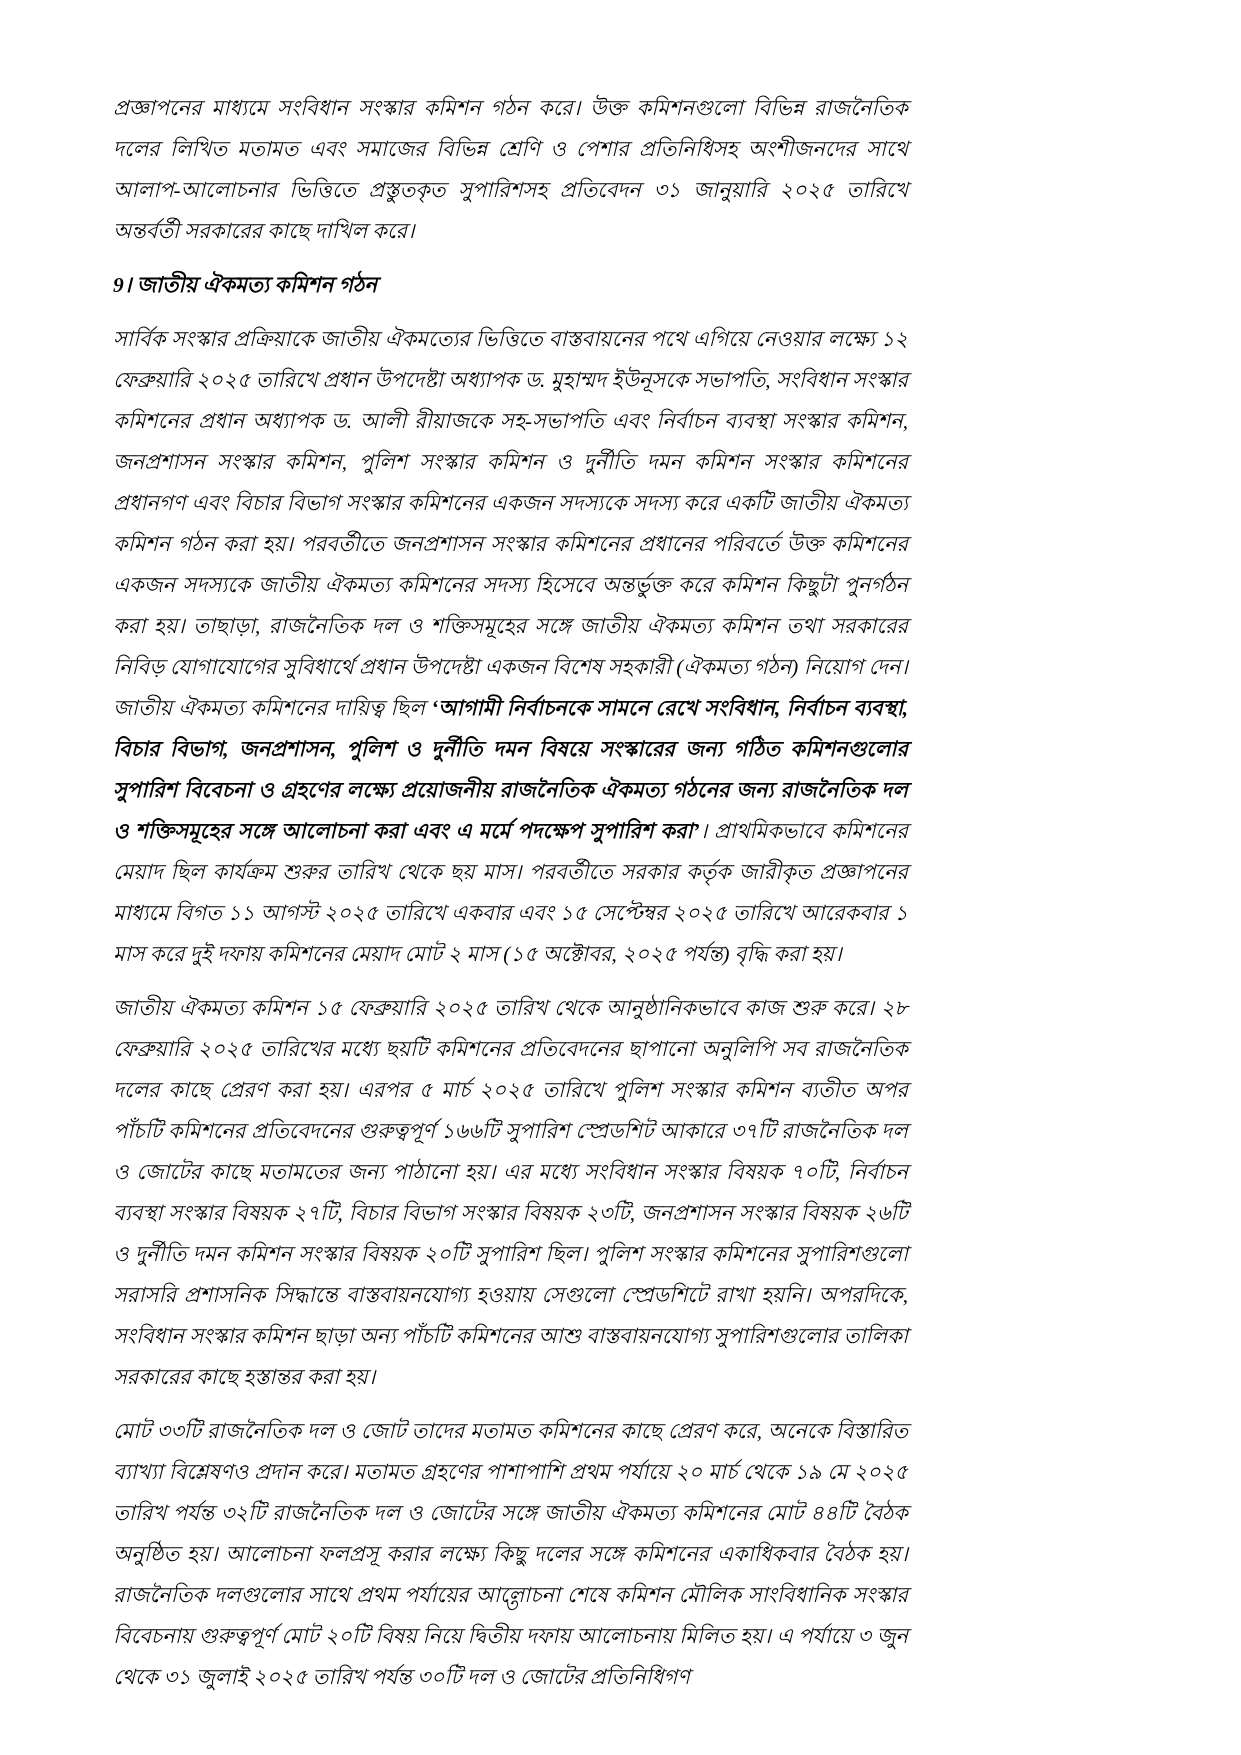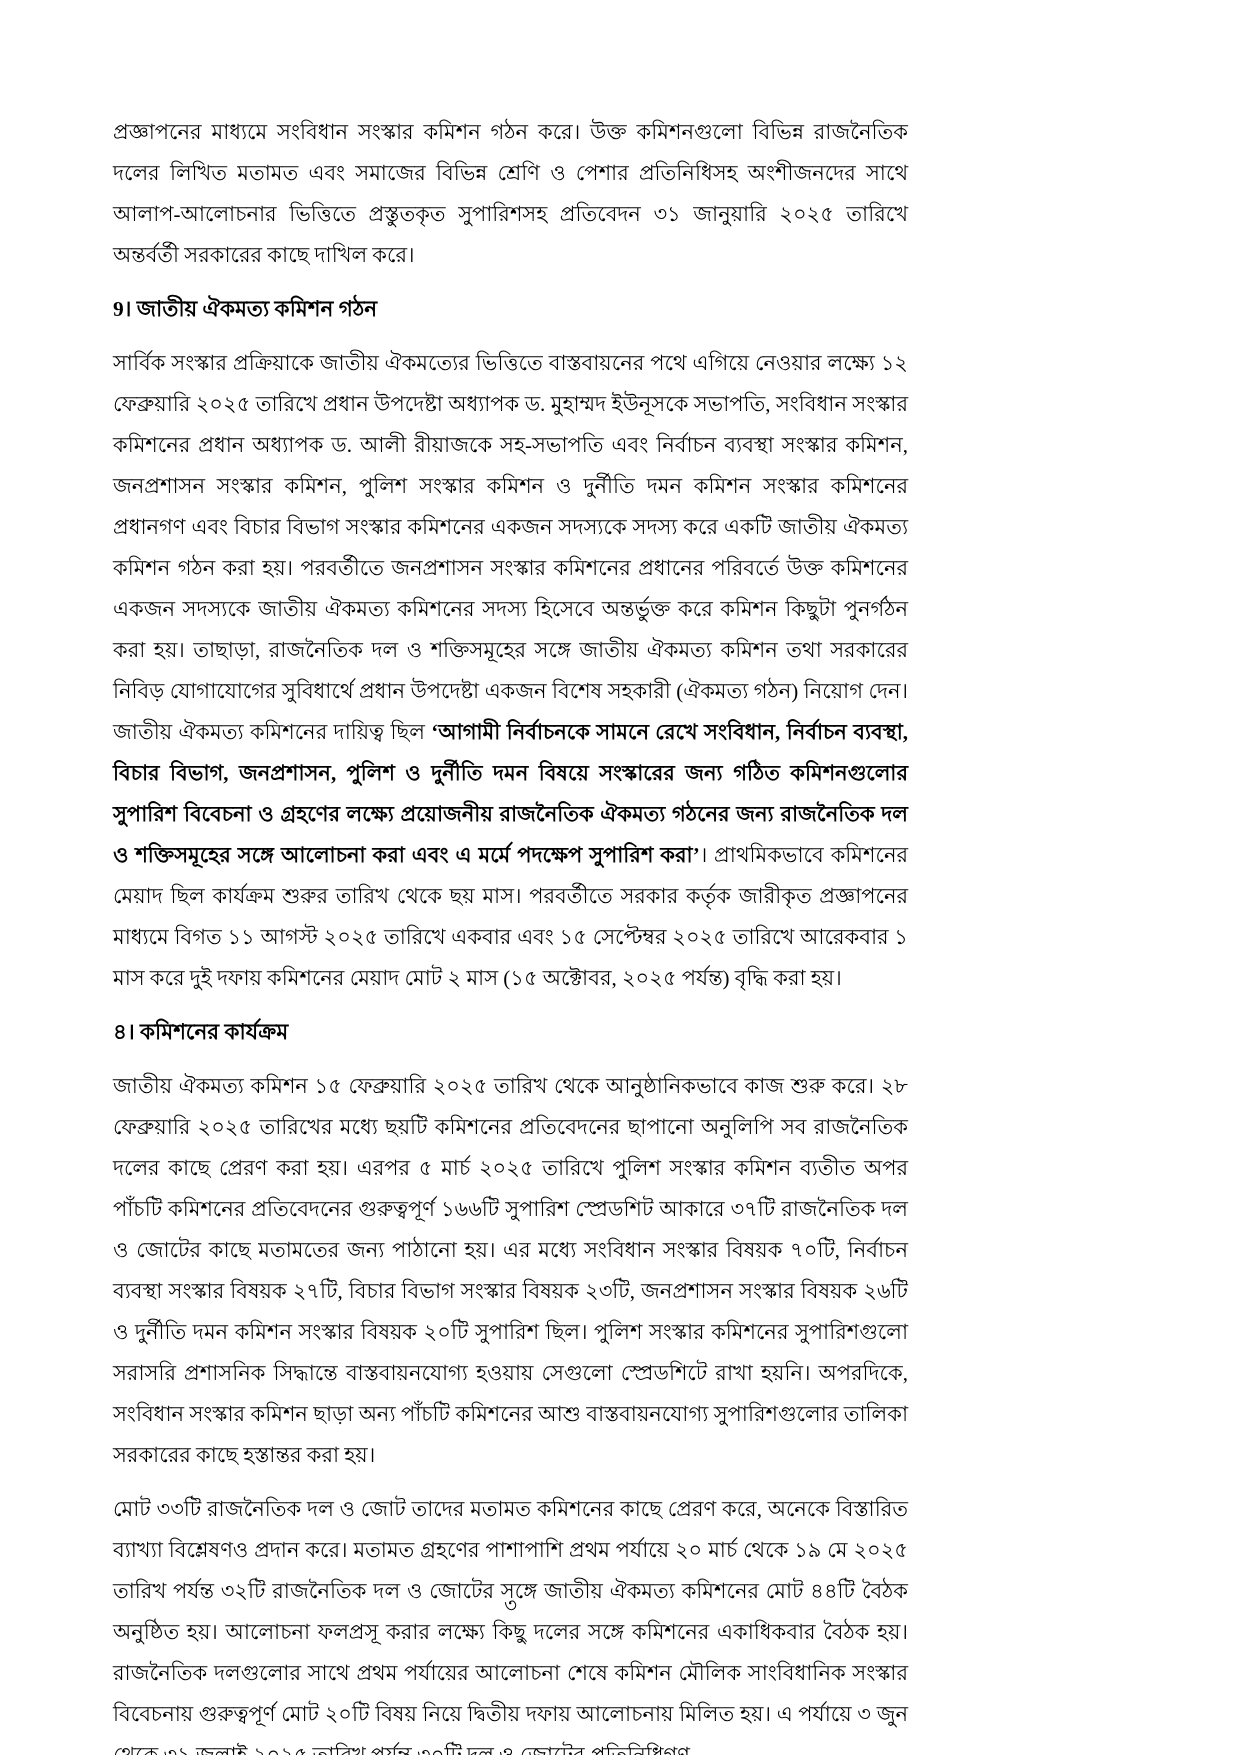--- a/index.html
+++ b/index.html
@@ -11,22 +11,23 @@
     width: 1241px;
     height: 1755px;
     font-family: "Liberation Serif", "DejaVu Serif", serif;
     color: #000000;
   }
   .page {
     position: relative;
     box-sizing: border-box;
     width: 1021px;
     height: 1755px;
-    padding: 112px 113px 0 113px;
+    padding: 88px 113px 0 113px;
     background: #ffffff;
+    font-style: italic;
   }
   .para {
     font-size: 21px;
     line-height: 41px;
     text-align: justify;
     text-justify: inter-word;
     margin: 0 0 13px 0;
   }
   .heading {
     font-size: 21.5px;
@@ -51,21 +52,20 @@
 <body>
 
 <div class="page">
 
   <p class="para">প্রজ্ঞাপনের মাধ্যমে সংবিধান সংস্কার কমিশন গঠন করে। উক্ত কমিশনগুলো বিভিন্ন রাজনৈতিক দলের লিখিত মতামত এবং সমাজের বিভিন্ন শ্রেণি ও পেশার প্রতিনিধিসহ অংশীজনদের সাথে আলাপ-আলোচনার ভিত্তিতে প্রস্তুতকৃত সুপারিশসহ প্রতিবেদন ৩১ জানুয়ারি ২০২৫ তারিখে অন্তর্বর্তী সরকারের কাছে দাখিল করে।</p>
 
   <h2 class="heading">9। জাতীয় ঐকমত্য কমিশন গঠন</h2>
 
   <p class="para"><span>সার্বিক সংস্কার প্রক্রিয়াকে জাতীয় ঐকমত্যের ভিত্তিতে বাস্তবায়নের পথে এগিয়ে নেওয়ার লক্ষ্যে ১২ ফেব্রুয়ারি ২০২৫ তারিখে প্রধান উপদেষ্টা অধ্যাপক ড. মুহাম্মদ ইউনূসকে সভাপতি, সংবিধান সংস্কার কমিশনের প্রধান অধ্যাপক ড. আলী রীয়াজকে সহ-সভাপতি এবং নির্বাচন ব্যবস্থা সংস্কার কমিশন, জনপ্রশাসন সংস্কার কমিশন, পুলিশ সংস্কার কমিশন ও দুর্নীতি দমন কমিশন সংস্কার কমিশনের প্রধানগণ এবং বিচার বিভাগ সংস্কার কমিশনের একজন সদস্যকে সদস্য করে একটি জাতীয় ঐকমত্য কমিশন গঠন করা হয়। পরবর্তীতে জনপ্রশাসন সংস্কার কমিশনের প্রধানের পরিবর্তে উক্ত কমিশনের একজন সদস্যকে জাতীয় ঐকমত্য কমিশনের সদস্য হিসেবে অন্তর্ভুক্ত করে কমিশন কিছুটা পুনর্গঠন করা হয়। তাছাড়া, রাজনৈতিক দল ও শক্তিসমূহের সঙ্গে জাতীয় ঐকমত্য কমিশন তথা সরকারের নিবিড় যোগাযোগের সুবিধার্থে প্রধান উপদেষ্টা একজন বিশেষ সহকারী (ঐকমত্য গঠন) নিয়োগ দেন। জাতীয় ঐকমত্য কমিশনের দায়িত্ব ছিল </span><span class="bold-quote">‘আগামী নির্বাচনকে সামনে রেখে সংবিধান, নির্বাচন ব্যবস্থা, বিচার বিভাগ, জনপ্রশাসন, পুলিশ ও দুর্নীতি দমন বিষয়ে সংস্কারের জন্য গঠিত কমিশনগুলোর সুপারিশ বিবেচনা ও গ্রহণের লক্ষ্যে প্রয়োজনীয় রাজনৈতিক ঐকমত্য গঠনের জন্য রাজনৈতিক দল ও শক্তিসমূহের সঙ্গে আলোচনা করা এবং এ মর্মে পদক্ষেপ সুপারিশ করা’</span><span>। প্রাথমিকভাবে কমিশনের মেয়াদ ছিল কার্যক্রম শুরুর তারিখ থেকে ছয় মাস। পরবর্তীতে সরকার কর্তৃক জারীকৃত প্রজ্ঞাপনের মাধ্যমে বিগত ১১ আগস্ট ২০২৫ তারিখে একবার এবং ১৫ সেপ্টেম্বর ২০২৫ তারিখে আরেকবার ১ মাস করে দুই দফায় কমিশনের মেয়াদ মোট ২ মাস (১৫ অক্টোবর, ২০২৫ পর্যন্ত) বৃদ্ধি করা হয়।</span></p>
 
-  <h2 class="heading">৪। কমিশনের কার্যক্রম</h2>
 
   <p class="para">জাতীয় ঐকমত্য কমিশন ১৫ ফেব্রুয়ারি ২০২৫ তারিখ থেকে আনুষ্ঠানিকভাবে কাজ শুরু করে। ২৮ ফেব্রুয়ারি ২০২৫ তারিখের মধ্যে ছয়টি কমিশনের প্রতিবেদনের ছাপানো অনুলিপি সব রাজনৈতিক দলের কাছে প্রেরণ করা হয়। এরপর ৫ মার্চ ২০২৫ তারিখে পুলিশ সংস্কার কমিশন ব্যতীত অপর পাঁচটি কমিশনের প্রতিবেদনের গুরুত্বপূর্ণ ১৬৬টি সুপারিশ স্প্রেডশিট আকারে ৩৭টি রাজনৈতিক দল ও জোটের কাছে মতামতের জন্য পাঠানো হয়। এর মধ্যে সংবিধান সংস্কার বিষয়ক ৭০টি, নির্বাচন ব্যবস্থা সংস্কার বিষয়ক ২৭টি, বিচার বিভাগ সংস্কার বিষয়ক ২৩টি, জনপ্রশাসন সংস্কার বিষয়ক ২৬টি ও দুর্নীতি দমন কমিশন সংস্কার বিষয়ক ২০টি সুপারিশ ছিল। পুলিশ সংস্কার কমিশনের সুপারিশগুলো সরাসরি প্রশাসনিক সিদ্ধান্তে বাস্তবায়নযোগ্য হওয়ায় সেগুলো স্প্রেডশিটে রাখা হয়নি। অপরদিকে, সংবিধান সংস্কার কমিশন ছাড়া অন্য পাঁচটি কমিশনের আশু বাস্তবায়নযোগ্য সুপারিশগুলোর তালিকা সরকারের কাছে হস্তান্তর করা হয়।</p>
 
   <p class="para">মোট ৩৩টি রাজনৈতিক দল ও জোট তাদের মতামত কমিশনের কাছে প্রেরণ করে, অনেকে বিস্তারিত ব্যাখ্যা বিশ্লেষণও প্রদান করে। মতামত গ্রহণের পাশাপাশি প্রথম পর্যায়ে ২০ মার্চ থেকে ১৯ মে ২০২৫ তারিখ পর্যন্ত ৩২টি রাজনৈতিক দল ও জোটের সঙ্গে জাতীয় ঐকমত্য কমিশনের মোট ৪৪টি বৈঠক অনুষ্ঠিত হয়। আলোচনা ফলপ্রসূ করার লক্ষ্যে কিছু দলের সঙ্গে কমিশনের একাধিকবার বৈঠক হয়। রাজনৈতিক দলগুলোর সাথে প্রথম পর্যায়ের আলোচনা শেষে কমিশন মৌলিক সাংবিধানিক সংস্কার বিবেচনায় গুরুত্বপূর্ণ মোট ২০টি বিষয় নিয়ে দ্বিতীয় দফায় আলোচনায় মিলিত হয়। এ পর্যায়ে ৩ জুন থেকে ৩১ জুলাই ২০২৫ তারিখ পর্যন্ত ৩০টি দল ও জোটের প্রতিনিধিগণ</p>
 
   <div class="page-footer">৩</div>
 
 </div>
 
 </body></html>

